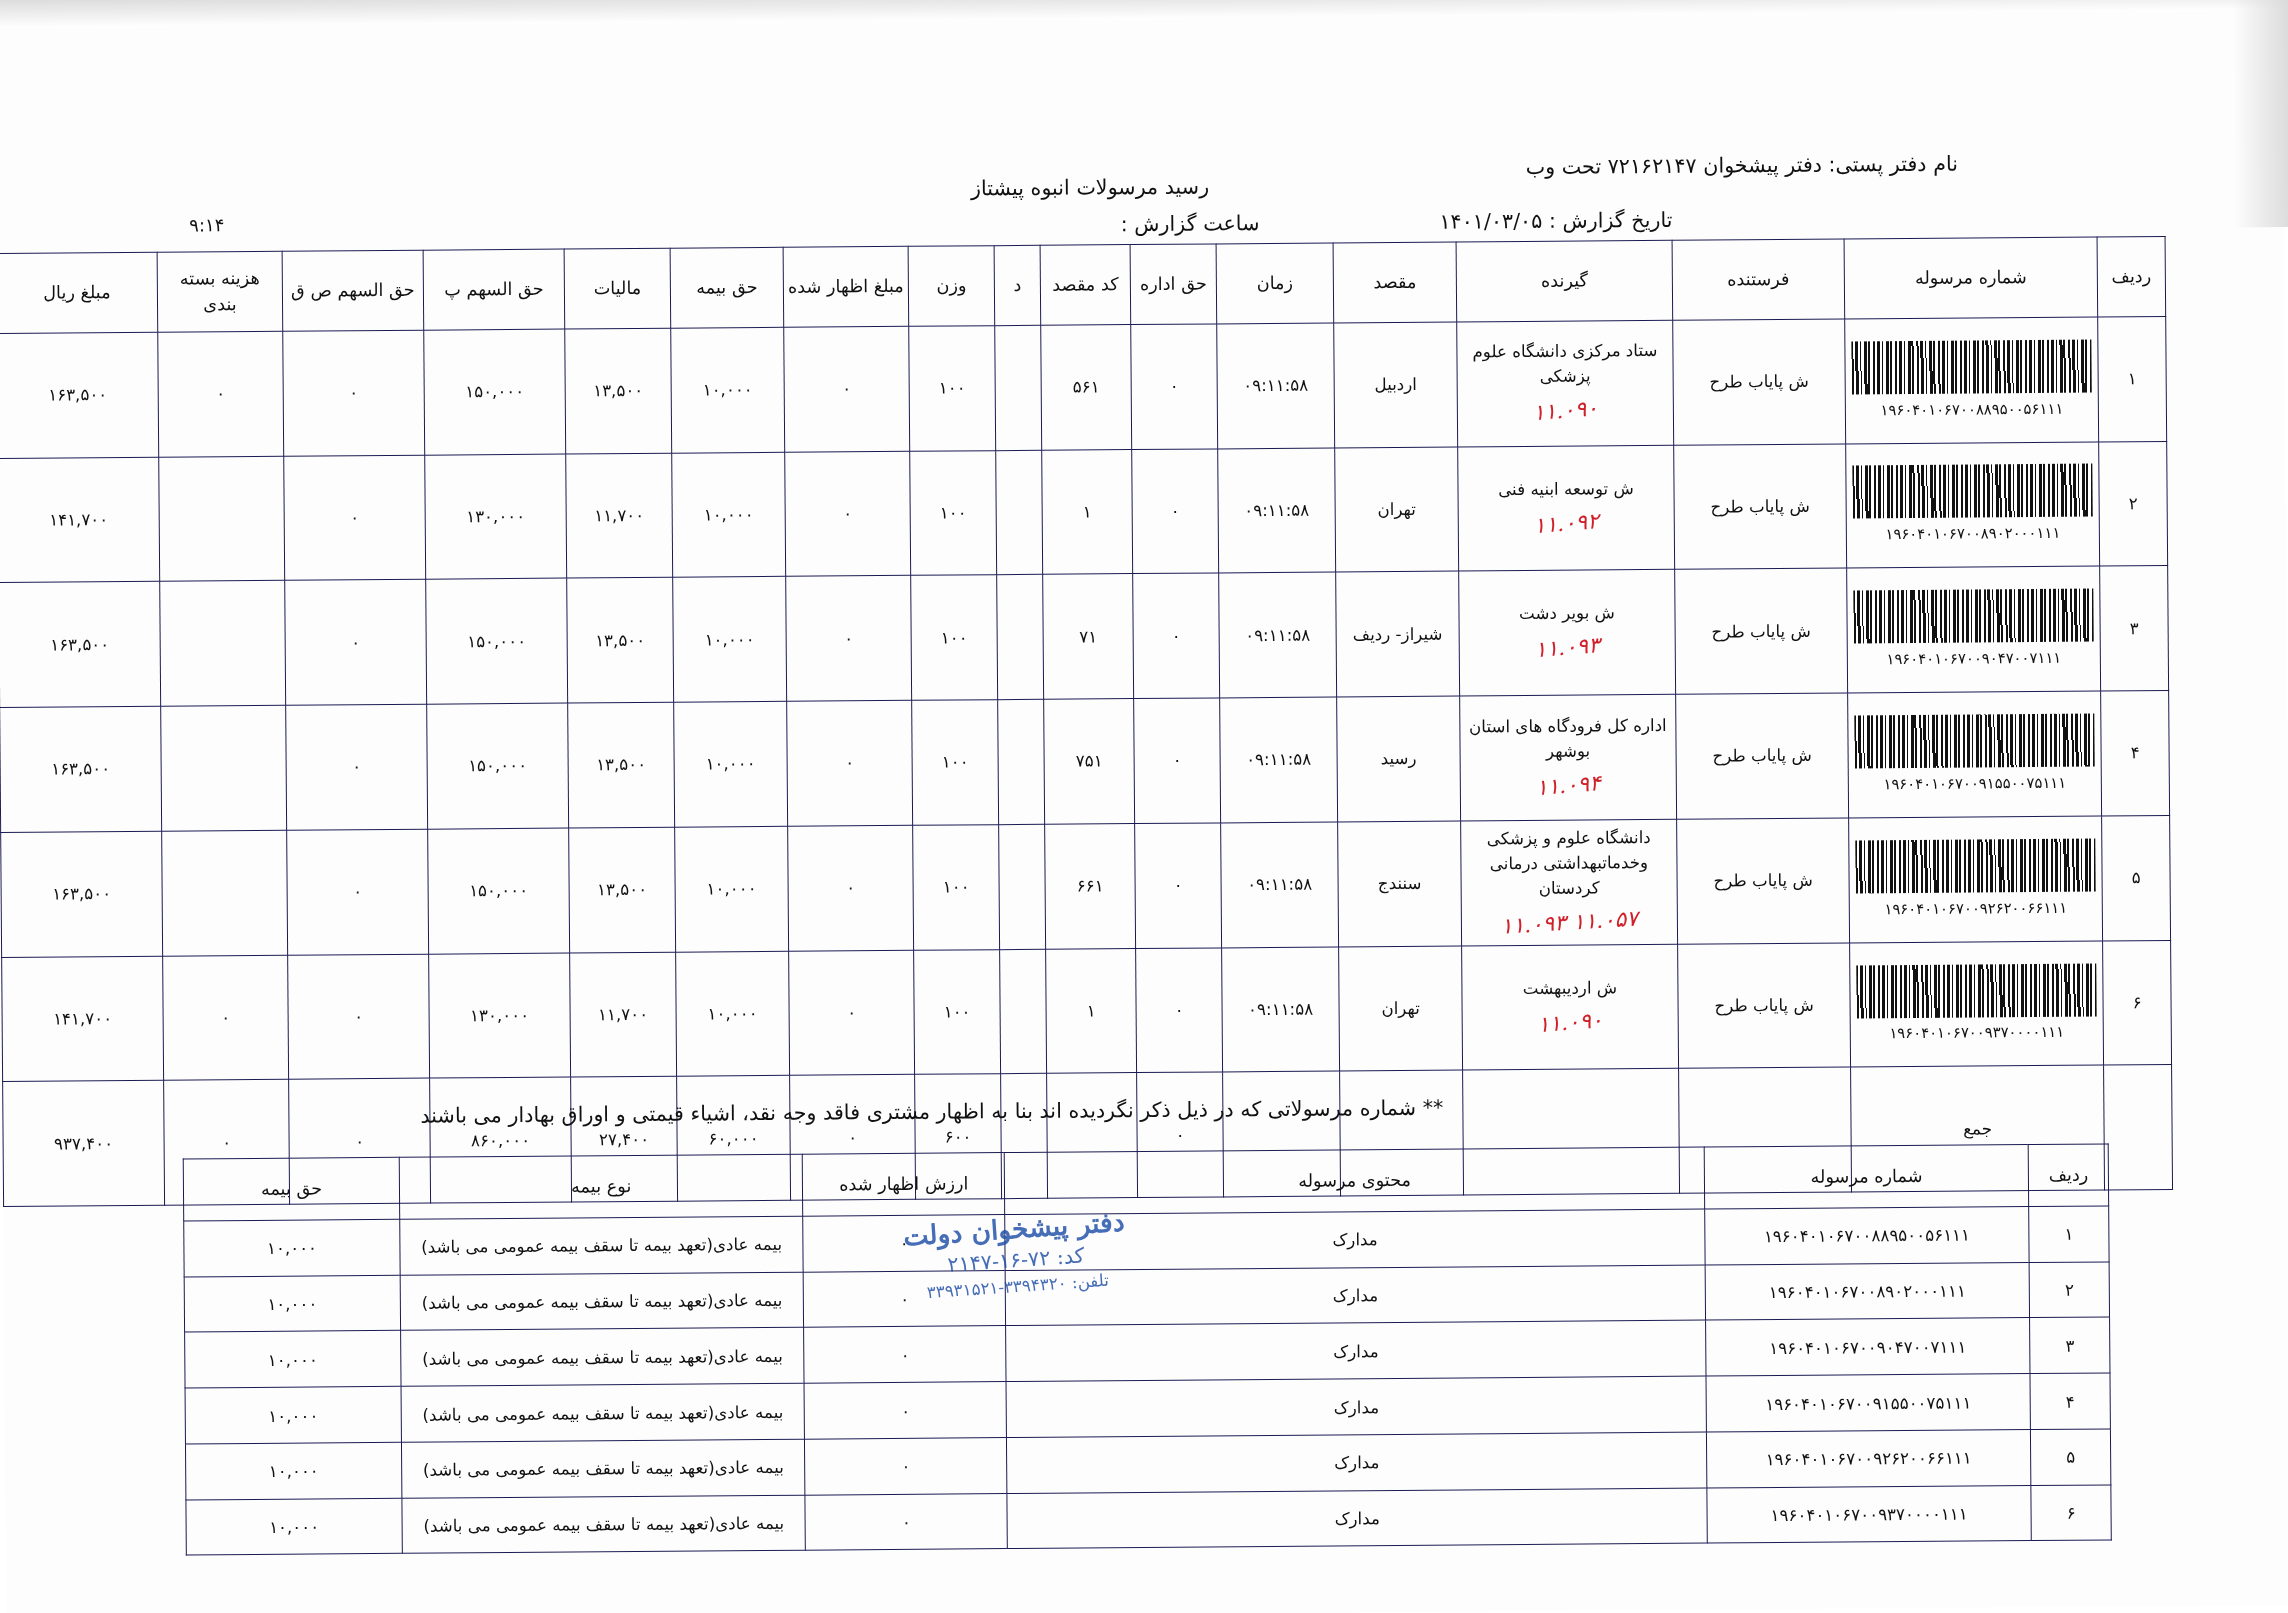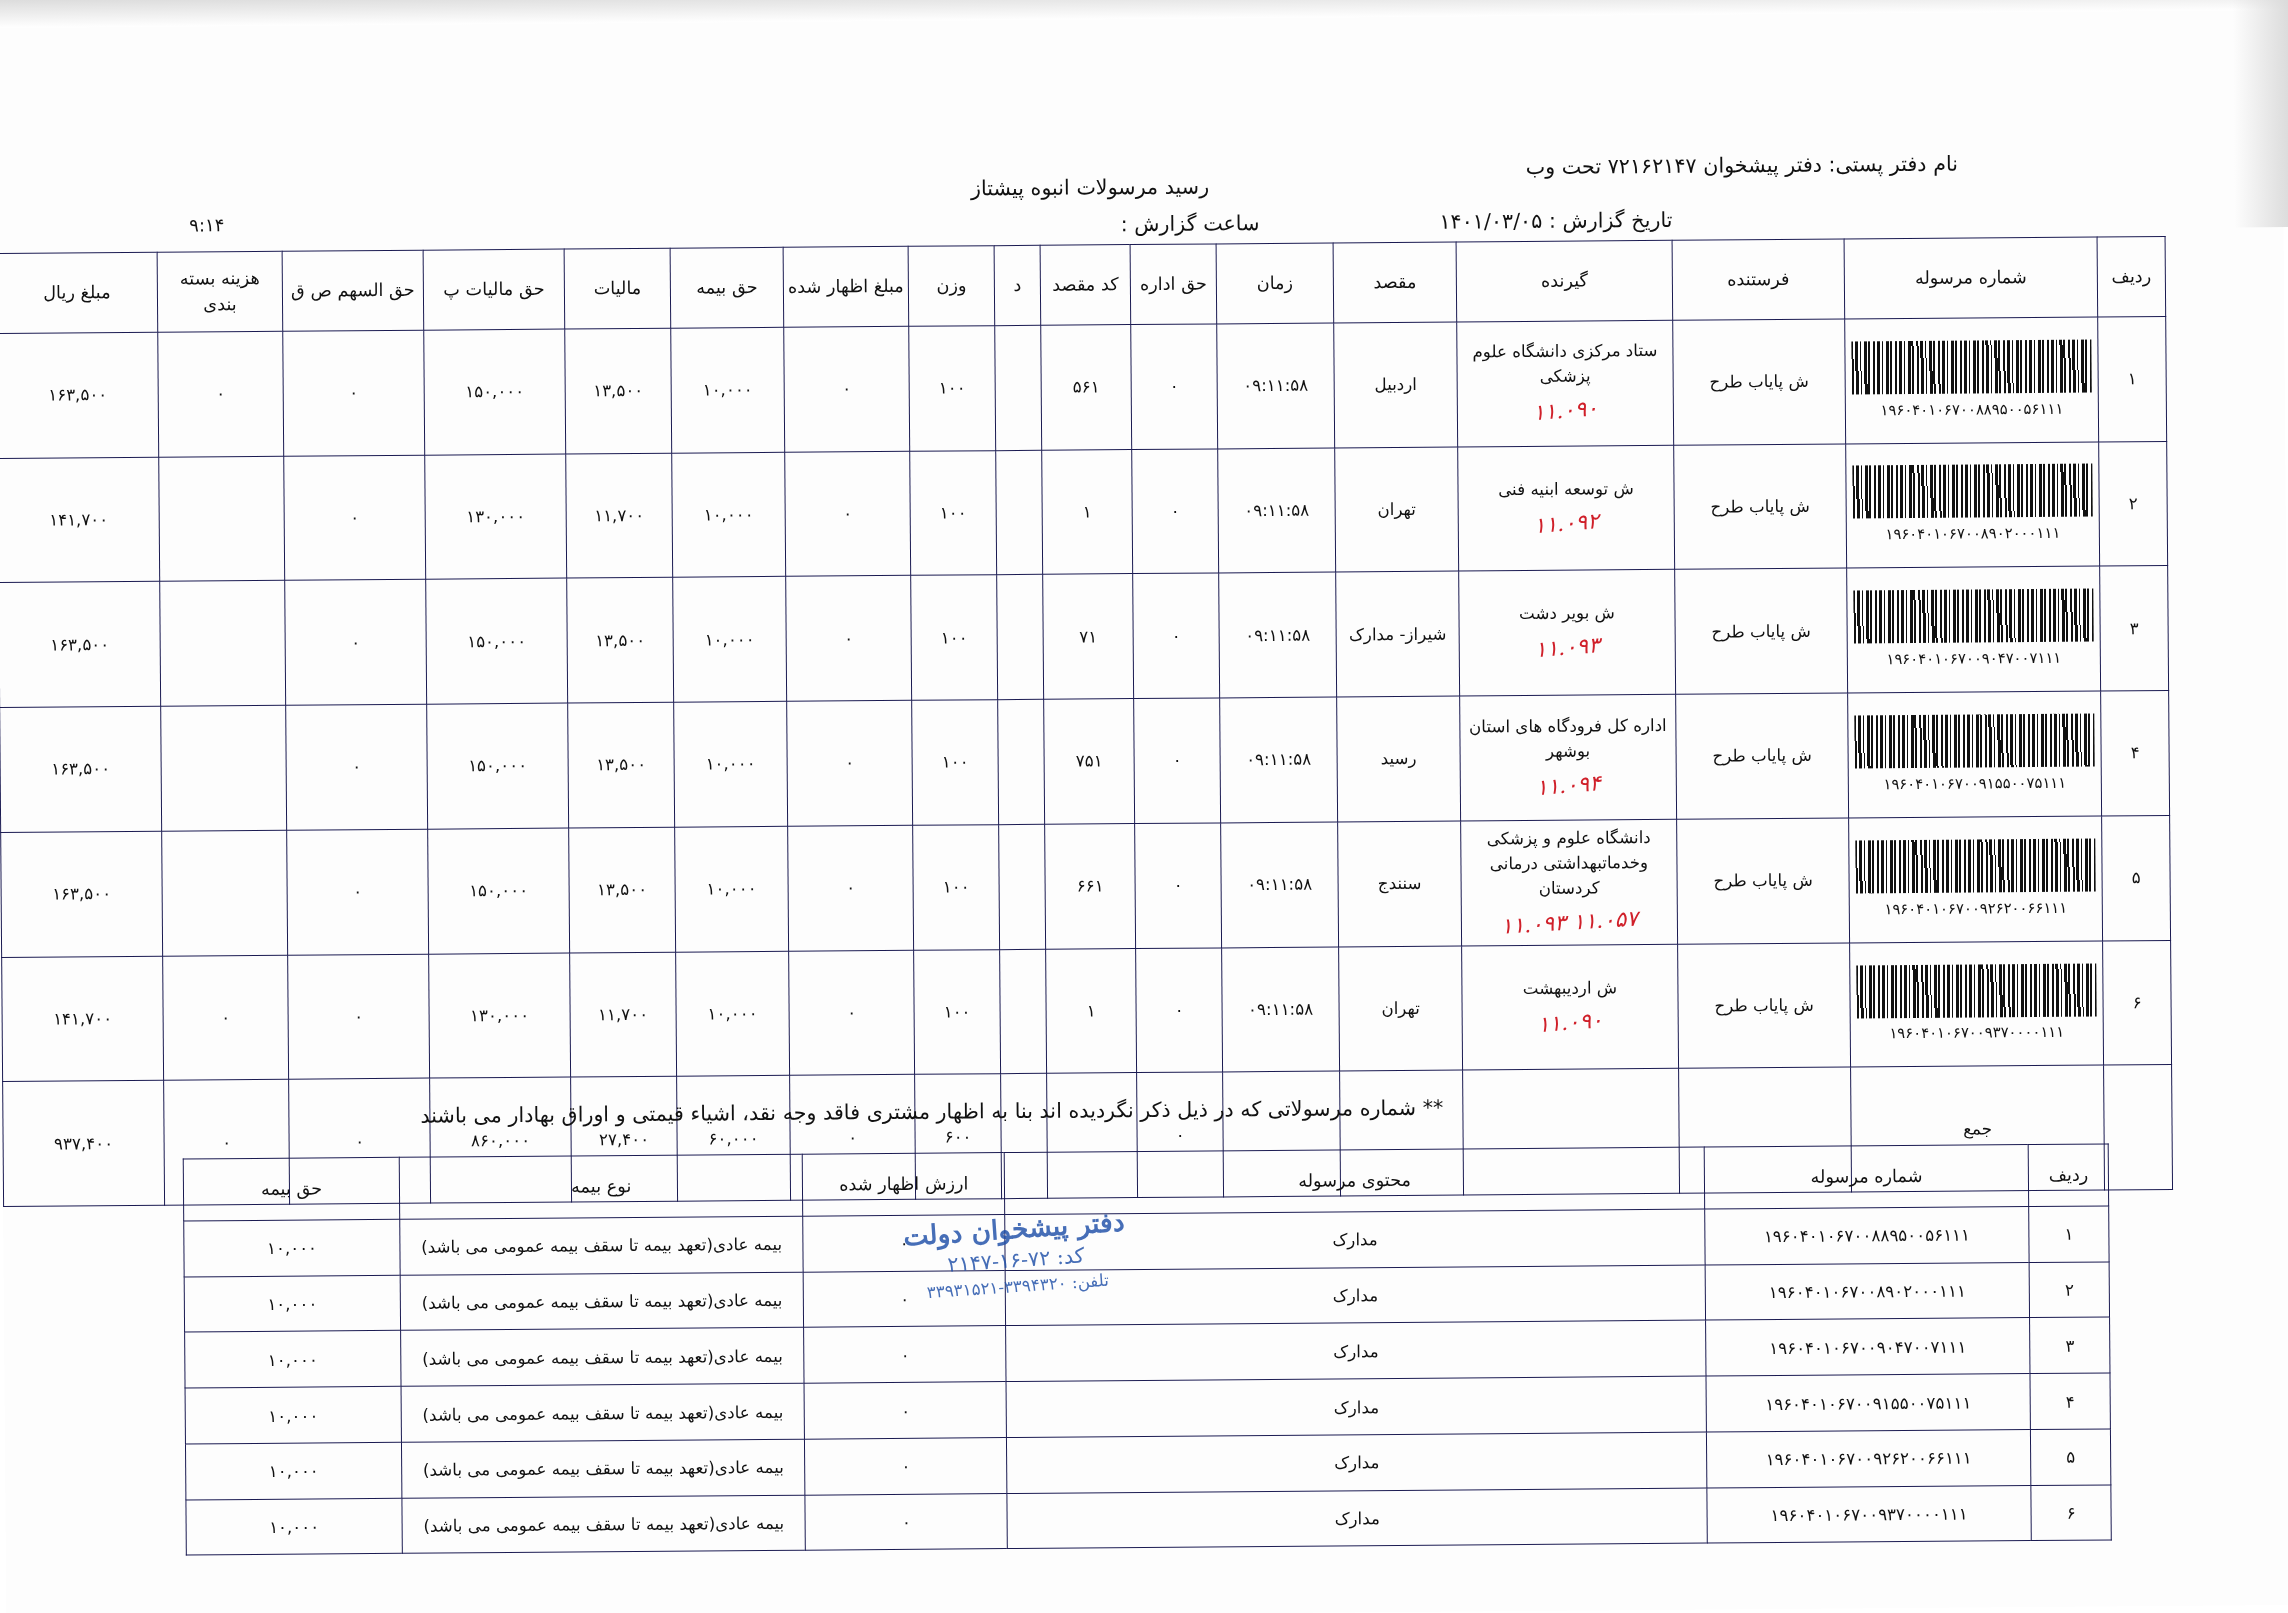--- a/index.html
+++ b/index.html
@@ -236,21 +236,21 @@
           <th class="c-receiver">گیرنده</th>
           <th class="c-dest">مقصد</th>
           <th class="c-time">زمان</th>
           <th class="c-haghmo">حق اداره</th>
           <th class="c-kod">کد مقصد</th>
           <th class="c-d">د</th>
           <th class="c-vazn">وزن</th>
           <th class="c-ezhar">مبلغ اظهار شده</th>
           <th class="c-bime">حق بیمه</th>
           <th class="c-maliat">مالیات</th>
-          <th class="c-sahmp">حق مالیات پ</th>
+          <th class="c-sahmp">حق السهم پ</th>
           <th class="c-sahmgh">حق السهم ص ق</th>
           <th class="c-baste">هزینه بسته بندی</th>
           <th class="c-mablagh">مبلغ ریال</th>
         </tr>
       </thead>
       <tbody>
 
         <tr>
           <td>۱</td>
           <td class="barcode-cell">
@@ -307,21 +307,21 @@
           <td>۳</td>
           <td class="barcode-cell">
             <div class="barcode"></div>
             <div class="barcode-num">۱۹۶۰۴۰۱۰۶۷۰۰۹۰۴۷۰۰۷۱۱۱</div>
           </td>
           <td>ش پایاب طرح</td>
           <td>
             <span class="recv-text">ش بویر دشت</span>
             <span class="handwrite">۱۱.۰۹۳</span>
           </td>
-          <td>شیراز- مدارک</td>
+          <td>شیراز- ردیف</td>
           <td>۰۹:۱۱:۵۸</td>
           <td>۰</td>
           <td>۷۱</td>
           <td></td>
           <td>۱۰۰</td>
           <td>۰</td>
           <td>۱۰,۰۰۰</td>
           <td>۱۳,۵۰۰</td>
           <td>۱۵۰,۰۰۰</td>
           <td>۰</td>

